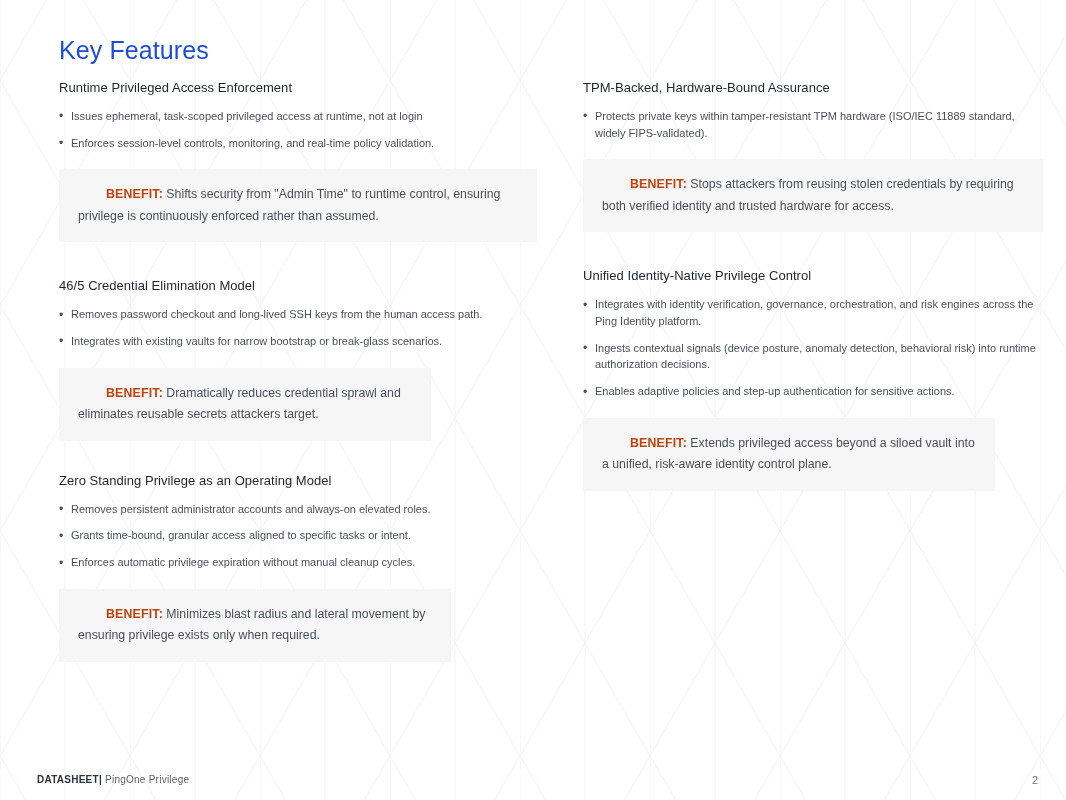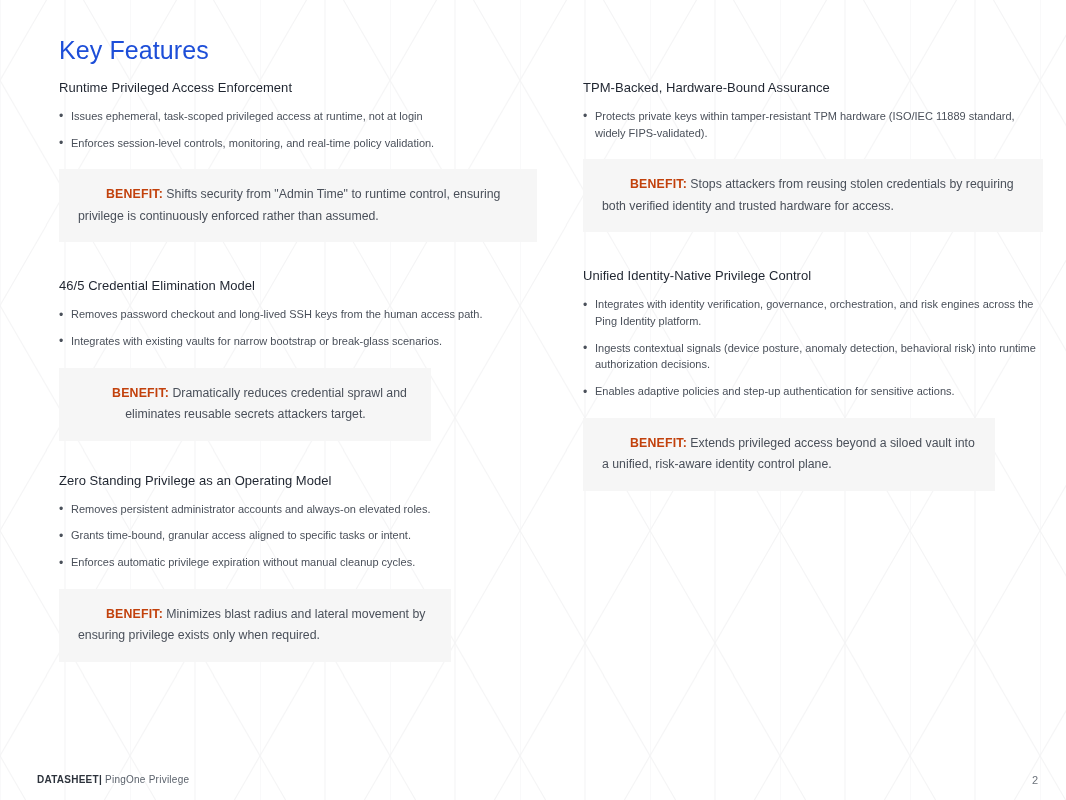--- a/index.html
+++ b/index.html
@@ -165,21 +165,21 @@
     </section>
 
     <div class="gap-lg"></div>
 
     <section class="feature">
       <h2 class="feature-title">46/5 Credential Elimination Model</h2>
       <ul class="bullets">
         <li>Removes password checkout and long-lived SSH keys from the human access path.</li>
         <li>Integrates with existing vaults for narrow bootstrap or break-glass scenarios.</li>
       </ul>
-      <div class="benefit" style="max-width:372px;text-align:center;">
+      <div class="benefit" style="max-width:372px;">
         <span class="benefit-label">BENEFIT:</span>
         <span class="benefit-text">Dramatically reduces credential sprawl and eliminates reusable secrets attackers target.</span>
       </div>
     </section>
 
     <div class="gap-md"></div>
 
     <section class="feature">
       <h2 class="feature-title">Zero Standing Privilege as an Operating Model</h2>
       <ul class="bullets">

